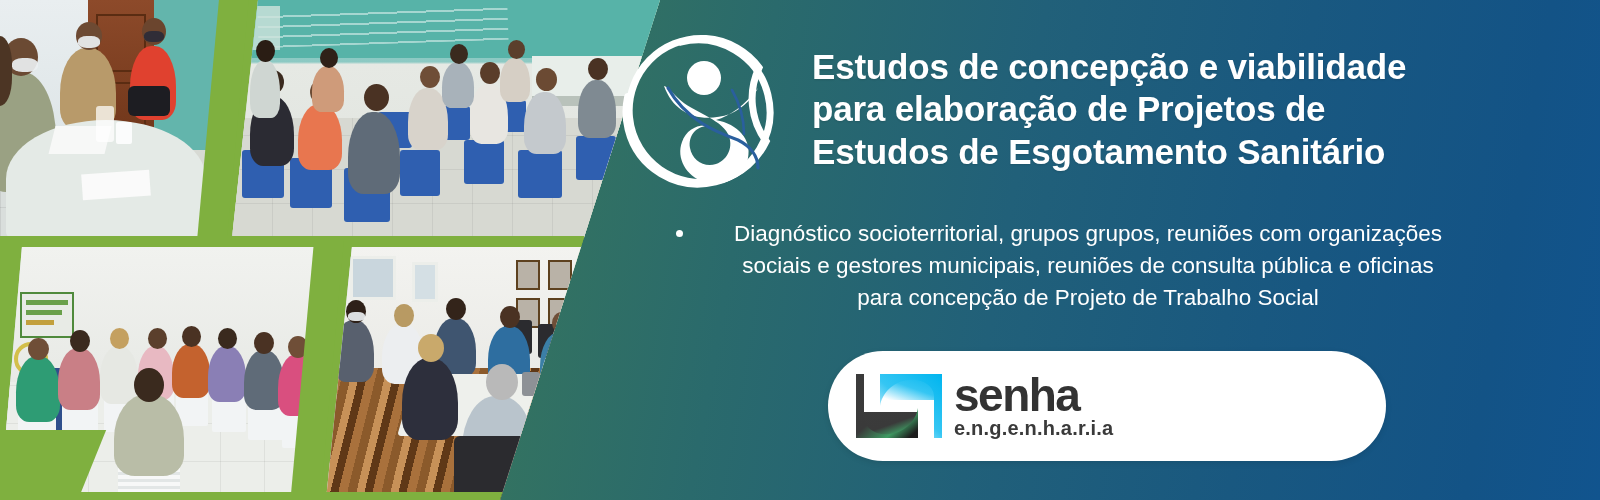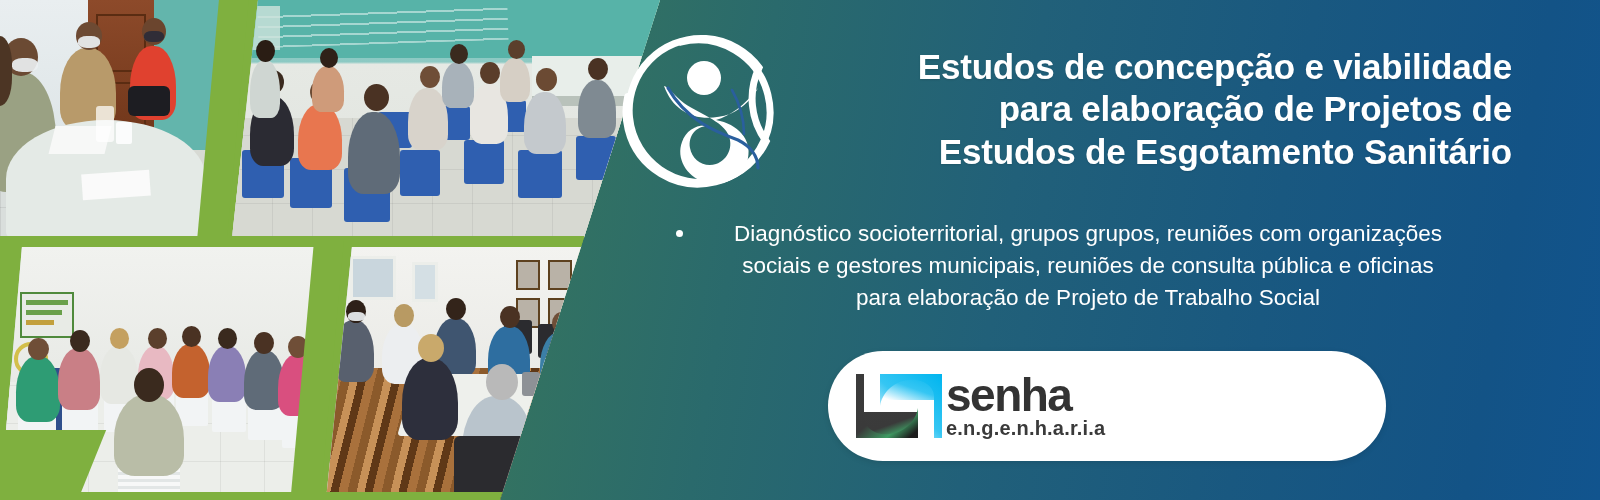--- a/index.html
+++ b/index.html
@@ -109,21 +109,21 @@
 
   
   .wedge { position:absolute; background:#7fb03f; }
 
   
   .logo { position:absolute; left:612px; top:28px; width:186px; height:166px; }
 
   
   .headline {
     position:absolute; left:812px; top:46px; width:700px;
-    text-align:right; color:#ffffff;
+    text-align:left; color:#ffffff;
     font-size:35px; font-weight:bold; line-height:1.21;
     letter-spacing:-.2px;
     text-shadow:0 1px 2px rgba(0,0,0,.12);
   }
   .headline span { display:block; }
 
   
   .bullets {
     position:absolute; left:660px; top:218px; width:856px;
     color:#ffffff; font-size:22.5px; line-height:1.43; text-align:center;
@@ -142,21 +142,21 @@
     border-radius:56px;
     display:flex; align-items:center;
     box-shadow:0 2px 6px rgba(0,0,0,.10);
   }
   .client-label {
     font-size:30px; font-weight:bold; color:#111; letter-spacing:-.3px;
     margin-left:42px;
   }
   .senha-logo { display:flex; align-items:center; margin-left:22px; }
   .senha-mark { width:96px; height:72px; flex:0 0 auto; }
-  .senha-words { }
+  .senha-words { margin-left:8px; }
   .senha-name {
     font-size:46px; font-weight:bold; color:#333333;
     letter-spacing:-1.5px; line-height:.92;
   }
   .senha-sub {
     font-size:20px; font-weight:bold; color:#3a3a3a;
     letter-spacing:.2px; line-height:1; margin-top:2px;
   }
 </style>
 </head>
@@ -406,21 +406,21 @@
     <span>Estudos de concepção e viabilidade</span>
     <span>para elaboração de Projetos de</span>
     <span>Estudos de Esgotamento Sanitário</span>
   </div>
 
   <ul class="bullets">
     <li>
       <span class="dot"></span>
       <div>Diagnóstico socioterritorial, grupos grupos, reuniões com organizações</div>
       <div>sociais e gestores municipais, reuniões de consulta pública e oficinas</div>
-      <div>para elaboração de Projeto de Trabalho Social</div>
+      <div>para concepção de Projeto de Trabalho Social</div>
     </li>
   </ul>
 
   <div class="client-card">
 
     <div class="senha-logo">
       <svg class="senha-mark" viewBox="0 0 96 72" aria-hidden="true">
         <defs>
           <linearGradient id="cyanFade" x1="1" y1="0" x2="0.15" y2="1">
             <stop offset="0%" stop-color="#00b5ef"></stop>

